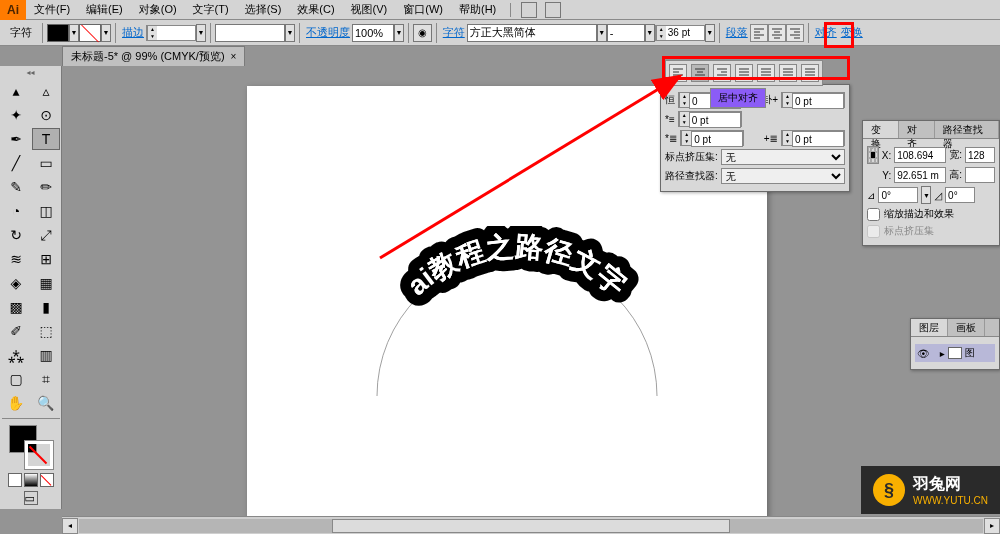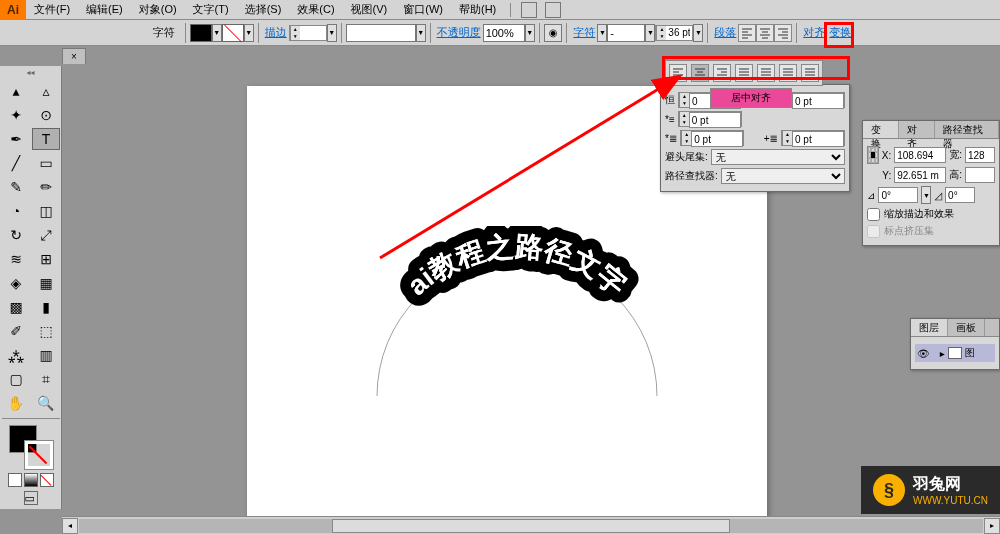--- a/index.html
+++ b/index.html
@@ -6,21 +6,21 @@
     body { width: 1000px; height: 534px; background: #949494; overflow: hidden; position: relative; font-size: 11px; }
     
     
     .menubar { height: 20px; background: #d4d4d4; display: flex; align-items: center; border-bottom: 1px solid #8a8a8a; }
     .app-icon { width: 26px; height: 20px; background: #ff7b00; color: #4b2500; display: flex; align-items: center; justify-content: center; font-weight: bold; font-size: 12px; }
     .menu-item { padding: 0 8px; cursor: pointer; color: #000; }
     .menu-sep { width: 1px; height: 14px; background: #8a8a8a; margin: 0 6px; }
     .menu-right-icon { width: 16px; height: 16px; margin: 0 4px; border: 1px solid #777; display: inline-block; }
     
     
-    .controlbar { height: 26px; background: #d4d4d4; display: flex; align-items: center; border-bottom: 1px solid #8a8a8a; padding: 0 4px; gap: 0; justify-content: center; }
+    .controlbar { height: 26px; background: #d4d4d4; display: flex; align-items: center; border-bottom: 1px solid #8a8a8a; padding: 0 4px; gap: 0; }
     .controlbar label { padding: 0 6px; }
     .color-swatch { width: 22px; height: 18px; border: 1px solid #666; display: inline-block; }
     .dropdown-arrow { width: 10px; height: 18px; border: 1px solid #777; background: #e0e0e0; display: inline-flex; align-items: center; justify-content: center; font-size: 7px; }
     .ctrl-input { height: 18px; border: 1px solid #777; background: #fff; font-size: 11px; padding: 0 2px; }
     .ctrl-btn { height: 18px; border: 1px solid #777; background: #e0e0e0; padding: 0 4px; cursor: pointer; font-size: 10px; display: inline-flex; align-items: center; }
     .link-text { color: #0066cc; text-decoration: underline; cursor: pointer; padding: 0 2px; }
     .vsep { width: 1px; height: 20px; background: #8a8a8a; margin: 0 4px; }
     .align-btn { width: 18px; height: 18px; border: 1px solid #888; background: #e6e6e6; display: inline-flex; align-items: center; justify-content: center; cursor: pointer; }
     .align-btn svg { width: 12px; height: 12px; }
     
@@ -53,30 +53,30 @@
     
     .panel { position: absolute; background: #d8d8d8; border: 1px solid #6a6a6a; box-shadow: 1px 1px 3px rgba(0,0,0,0.3); }
     .panel-tabs { display: flex; background: #c0c0c0; border-bottom: 1px solid #888; height: 18px; }
     .panel-tab { padding: 2px 8px; font-size: 10px; border-right: 1px solid #999; cursor: pointer; }
     .panel-tab.active { background: #d8d8d8; }
     .panel-body { padding: 4px; font-size: 10px; }
     .panel-row { display: flex; align-items: center; gap: 3px; margin: 3px 0; }
     .panel-row input[type=text] { width: 52px; height: 16px; font-size: 10px; border: 1px solid #888; padding: 0 2px; }
     .panel-row select { height: 16px; font-size: 10px; border: 1px solid #888; flex: 1; }
     .spinner { display: inline-flex; border: 1px solid #888; height: 16px; }
-    .spinner input { border: none; width: 26px; font-size: 10px; padding: 0 2px; }
+    .spinner input { border: none; width: 38px; font-size: 10px; padding: 0 2px; }
     .spinner-btns { display: flex; flex-direction: column; width: 10px; }
     .spinner-btns span { height: 7px; background: #e0e0e0; border-left: 1px solid #888; font-size: 5px; text-align: center; line-height: 7px; cursor: pointer; }
     .checkbox-row { display: flex; align-items: center; gap: 4px; margin: 3px 0; }
     
     
     .para-align-row { position: absolute; top: 60px; left: 665px; background: #d8d8d8; border: 1px solid #888; padding: 3px; display: flex; gap: 4px; z-index: 50; }
     
     
-    .tooltip { position: absolute; background: #ec4899; border: 1px solid #888; padding: 2px 20px; font-size: 10px; z-index: 200; }
+    .tooltip { position: absolute; background: #8b5cf6; border: 1px solid #888; padding: 2px 7px; font-size: 10px; z-index: 200; }
     
     
     .red-arrow { position: absolute; z-index: 90; pointer-events: none; }
     
     
     .hscroll { position: absolute; bottom: 0; left: 62px; right: 0; height: 18px; background: #cfcfcf; border-top: 1px solid #888; display: flex; align-items: center; }
     .scroll-btn { width: 16px; height: 16px; border: 1px solid #888; background: #e0e0e0; display: flex; align-items: center; justify-content: center; font-size: 8px; }
     .scroll-track { flex: 1; height: 14px; background: #b5b5b5; position: relative; margin: 0 1px; }
     .scroll-thumb { position: absolute; height: 100%; background: #dcdcdc; border: 1px solid #888; }
     
@@ -129,20 +129,21 @@
   <input class="ctrl-input" style="width: 70px;">
   <span class="dropdown-arrow">▼</span>
   <span class="vsep"></span>
   <span class="link-text">不透明度</span>
   <input class="ctrl-input" style="width: 42px;" value="100%">
   <span class="dropdown-arrow">▼</span>
   <span class="vsep"></span>
   <span class="ctrl-btn">◉</span>
   <span class="vsep"></span>
   <span class="link-text">字符</span>
+  <input class="ctrl-input" style="width: 130px;" value="方正大黑简体">
   <span class="dropdown-arrow">▼</span>
   <input class="ctrl-input" style="width: 38px;" value="-">
   <span class="dropdown-arrow">▼</span>
   <div class="spinner">
       <div class="spinner-btns">
         <span>▲</span>
         <span>▼</span>
       </div>
       <input type="text" value="36 pt" style="">
     </div>
@@ -167,20 +168,21 @@
   <span class="vsep"></span>
   <span class="link-text">对齐</span>
   <span class="link-text">变换</span>
 </div>
 
 <div class="hl-box" style="top:22px;left:824px;width:30px;height:26px"></div>
 <div class="hl-box" style="top:56px;left:662px;width:188px;height:24px"></div>
 
 <div class="tabbar">
   <div class="tab">
+    <span>未标题-5* @ 99% (CMYK/预览)</span>
     <span class="tab-close">×</span>
   </div>
 </div>
 
 <div class="toolbox">
   <div style="height:12px;text-align:center;font-size:8px;color:#666">◂◂</div>
   <div class="tool-grid">
     <div class="tool">▴</div>
     <div class="tool">▵</div>
     <div class="tool">✦</div>
@@ -339,21 +341,21 @@
       <span>+≣</span>
       <div class="spinner">
           <div class="spinner-btns">
             <span>▲</span>
             <span>▼</span>
           </div>
           <input type="text" value="0 pt" style="">
         </div>
     </div>
     <div class="panel-row">
-      <span>避头尾集:</span>
+      <span>标点挤压集:</span>
       <select><option>无</option></select>
     </div>
     <div class="panel-row">
       <span>路径查找器:</span>
       <select><option>无</option></select>
     </div>
   </div>
 </div>
 
 <div class="panel" style="top:120px;right:0;width:138px">

